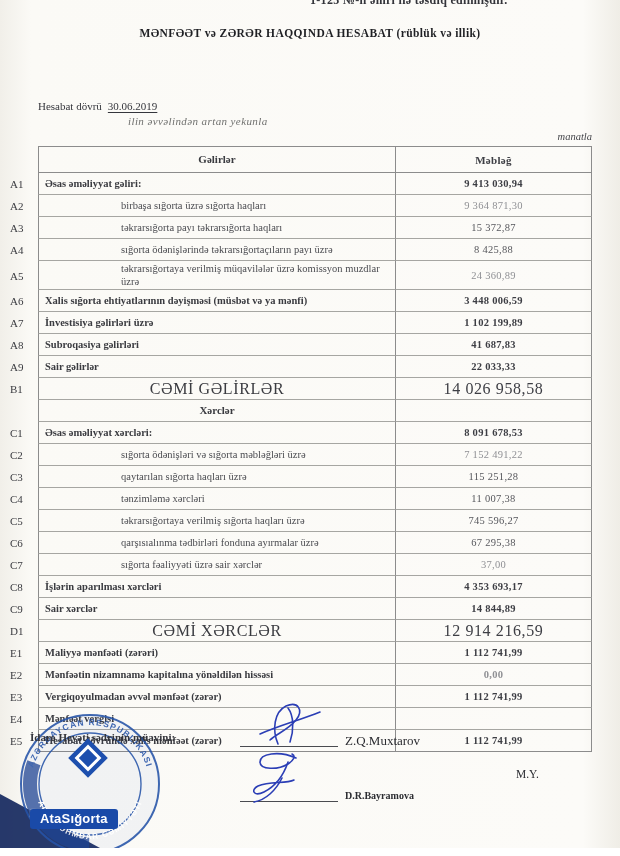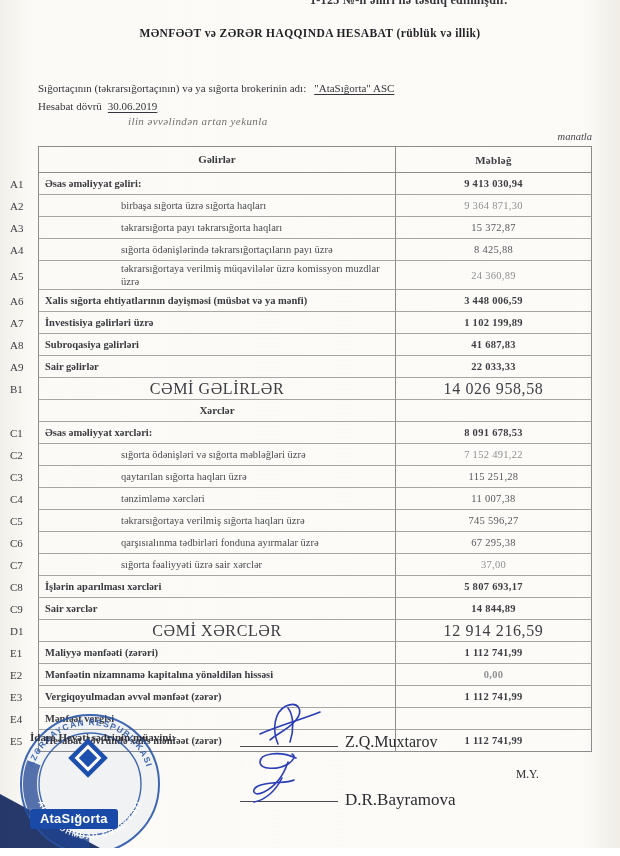--- a/index.html
+++ b/index.html
@@ -52,42 +52,39 @@
     text-shadow:0 0 2px #ffffff,0 0 2px #ffffff; z-index:4;margin-top:12px;}
   .brand-pill{position:absolute; top:809px; left:30px; z-index:4;
     background:#1a4aa8; color:#ffffff; font-family:"Liberation Sans",sans-serif;
     font-weight:bold; font-size:13px; padding:2px 10px 3px 10px; border-radius:3px; letter-spacing:.2px;}
   .sign-line{position:absolute; height:0; border-top:1px solid #4a4b50; width:98px; left:240px;}
   .sign-line-1{top:746px;}
   .sign-line-2{top:801px;}
   .sig-svg{position:absolute; z-index:2;}
   .sig1{left:248px; top:700px;}
   .sig2{left:230px; top:748px;}
-  .name-1{position:absolute; top:733px; left:345px; font-size:16px; color:#2b2c31;}
-  .name-2{position:absolute; top:790px; left:345px; font-size:17px; color:#2b2c31;}
+  .name-1{position:absolute; top:733px; left:345px; font-size:13px; color:#2b2c31;}
+  .name-2{position:absolute; top:790px; left:345px; font-size:10px; color:#2b2c31;font-weight:bold;}
   .seal-mark{position:absolute; top:768px; left:516px; font-size:11.5px; color:#2b2c31;}
   .stamp{position:absolute; left:4px; top:708px; z-index:1; opacity:.88;}
   .logo-diamond{position:absolute; left:66px; top:736px; z-index:3;}
   .corner-dark{position:absolute; bottom:0; left:0; width:0; height:0;
     border-bottom:54px solid #15285e; border-right:100px solid transparent; opacity:.92; z-index:0;}
 </style>
 </head>
 <body>
 
 <div class="page">
 
   <div class="top-note">1-125 №-li əmri ilə təsdiq edilmişdir.</div>
 
   <div class="title">
     <div>MƏNFƏƏT və ZƏRƏR HAQQINDA HESABAT (rüblük və illik)</div>
   </div>
 
-  <div class="org-line">
-    <span>Sığortaçının (təkrarsığortaçının) və ya sığorta brokerinin adı:</span><span class="org-value">"AtaSığorta" ASC</span>
-  </div>
 
   <div class="period-line">
     <span>Hesabat dövrü</span><span class="period-value">30.06.2019</span>
   </div>
 
   <div class="cumulative">ilin əvvəlindən artan yekunla</div>
   <div class="manat">manatla</div>
 
   <div class="rtable">
     <div class="id-cell th"></div>
@@ -179,21 +176,21 @@
       <div class="value-cell">67 295,38</div>
     </div>
       <div class="trow row-sub row-faint">
       <div class="id-cell">C7</div>
       <div class="label-cell">sığorta fəaliyyəti üzrə sair xərclər</div>
       <div class="value-cell">37,00</div>
     </div>
       <div class="trow row-main">
       <div class="id-cell">C8</div>
       <div class="label-cell">İşlərin aparılması xərcləri</div>
-      <div class="value-cell">5 807 693,17</div>
+      <div class="value-cell">4 353 693,17</div>
     </div>
       <div class="trow row-main">
       <div class="id-cell">C9</div>
       <div class="label-cell">Sair xərclər</div>
       <div class="value-cell">14 844,89</div>
     </div>
       <div class="trow row-total">
       <div class="id-cell">D1</div>
       <div class="label-cell">CƏMİ XƏRCLƏR</div>
       <div class="value-cell">12 914 216,59</div>

